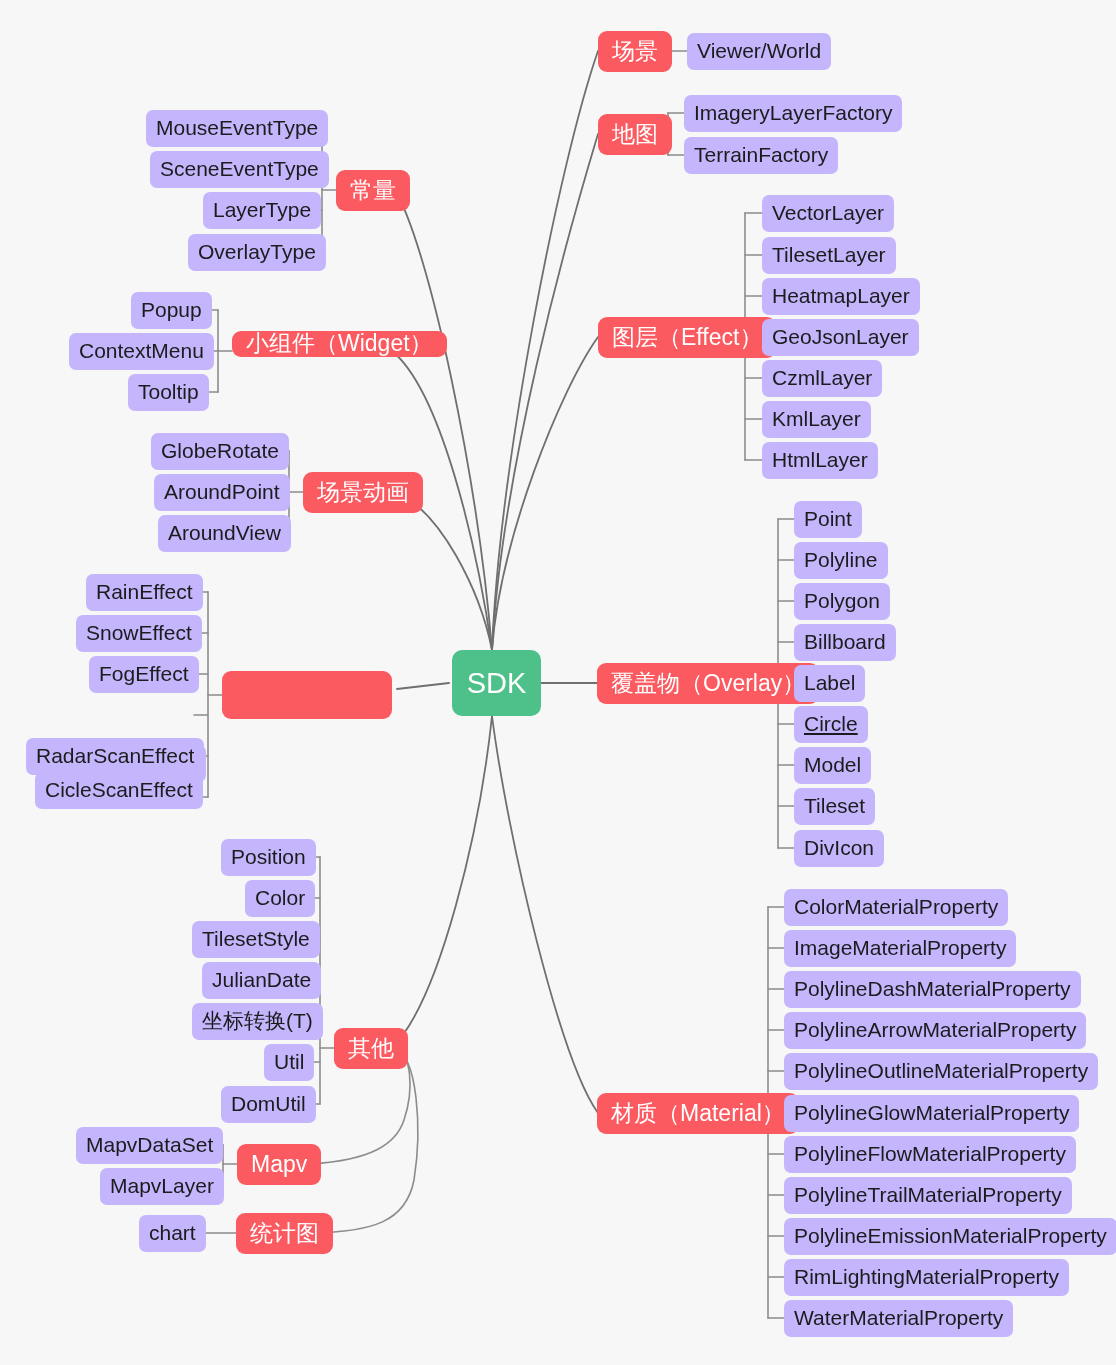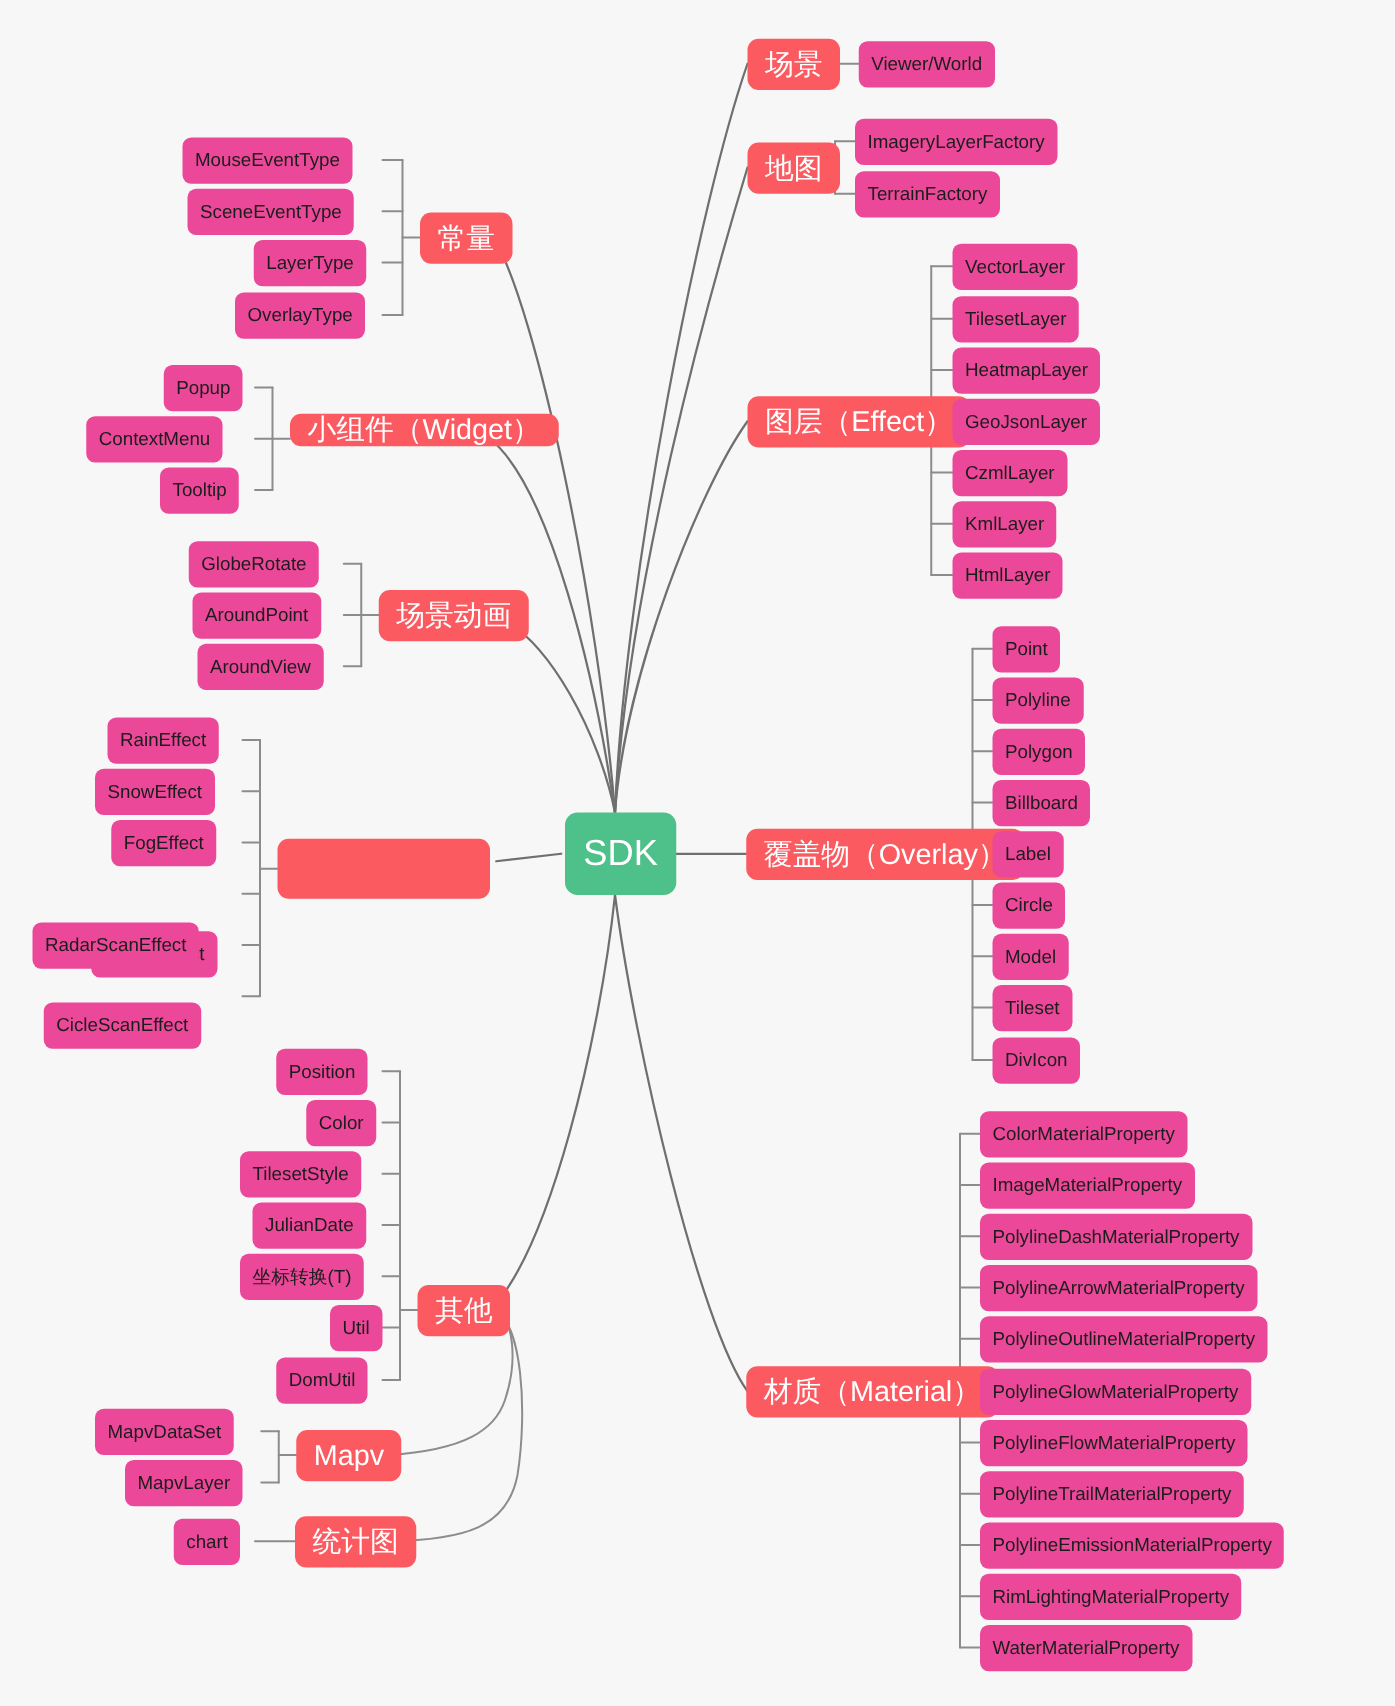--- a/index.html
+++ b/index.html
@@ -39,23 +39,23 @@
     justify-content: center;
   }
   .node.branch {
     background: #fb5a60;
     color: #ffffff;
     font-size: 23px;
     padding: 0 14px;
     border-radius: 9px;
   }
   .node.leaf {
-    background: #ec4899;
+    background: #c4b5fd;
     color: #1c1c1c;
-    font-size: 15px;
+    font-size: 21px;
     padding: 0 10px;
     border-radius: 7px;
   }
   
   .node.branch.overflow {
     white-space: normal;
     align-items: flex-start;
     overflow: visible;
     background: transparent;
     padding: 0;
@@ -252,21 +252,21 @@
   </div>
   <div class="node leaf" style="left:794px; top:583px; height:37px;">
     <span>Polygon</span>
   </div>
   <div class="node leaf" style="left:794px; top:624px; height:37px;">
     <span>Billboard</span>
   </div>
   <div class="node leaf" style="left:794px; top:665px; height:37px;">
     <span>Label</span>
   </div>
-  <div class="node leaf" style="left:794px; top:706px; height:37px;">
+  <div class="node leaf" style="left:794px; top:706px; height:37px;text-decoration:underline;">
     <span>Circle</span>
   </div>
   <div class="node leaf" style="left:794px; top:747px; height:37px;">
     <span>Model</span>
   </div>
   <div class="node leaf" style="left:794px; top:788px; height:37px;">
     <span>Tileset</span>
   </div>
   <div class="node leaf" style="left:794px; top:830px; height:37px;">
     <span>DivIcon</span>
@@ -362,21 +362,21 @@
   </div>
   <div class="node leaf" style="left:89px; top:656px; height:37px;">
     <span>FogEffect</span>
   </div>
   <div class="node leaf" style="left:73px; top:697px; height:37px;margin-top:48px;">
     <span>BloomEffect</span>
   </div>
   <div class="node leaf" style="left:26px; top:738px; height:37px;">
     <span>RadarScanEffect</span>
   </div>
-  <div class="node leaf" style="left:35px; top:802px; height:37px;">
+  <div class="node leaf" style="left:35px; top:772px; height:37px;">
     <span>CicleScanEffect</span>
   </div>
 
   <div class="node branch" style="left:334px; top:1028px; height:41px;">
     <span>其他</span>
   </div>
   <div class="node leaf" style="left:221px; top:839px; height:37px;">
     <span>Position</span>
   </div>
   <div class="node leaf" style="left:245px; top:880px; height:37px;">

